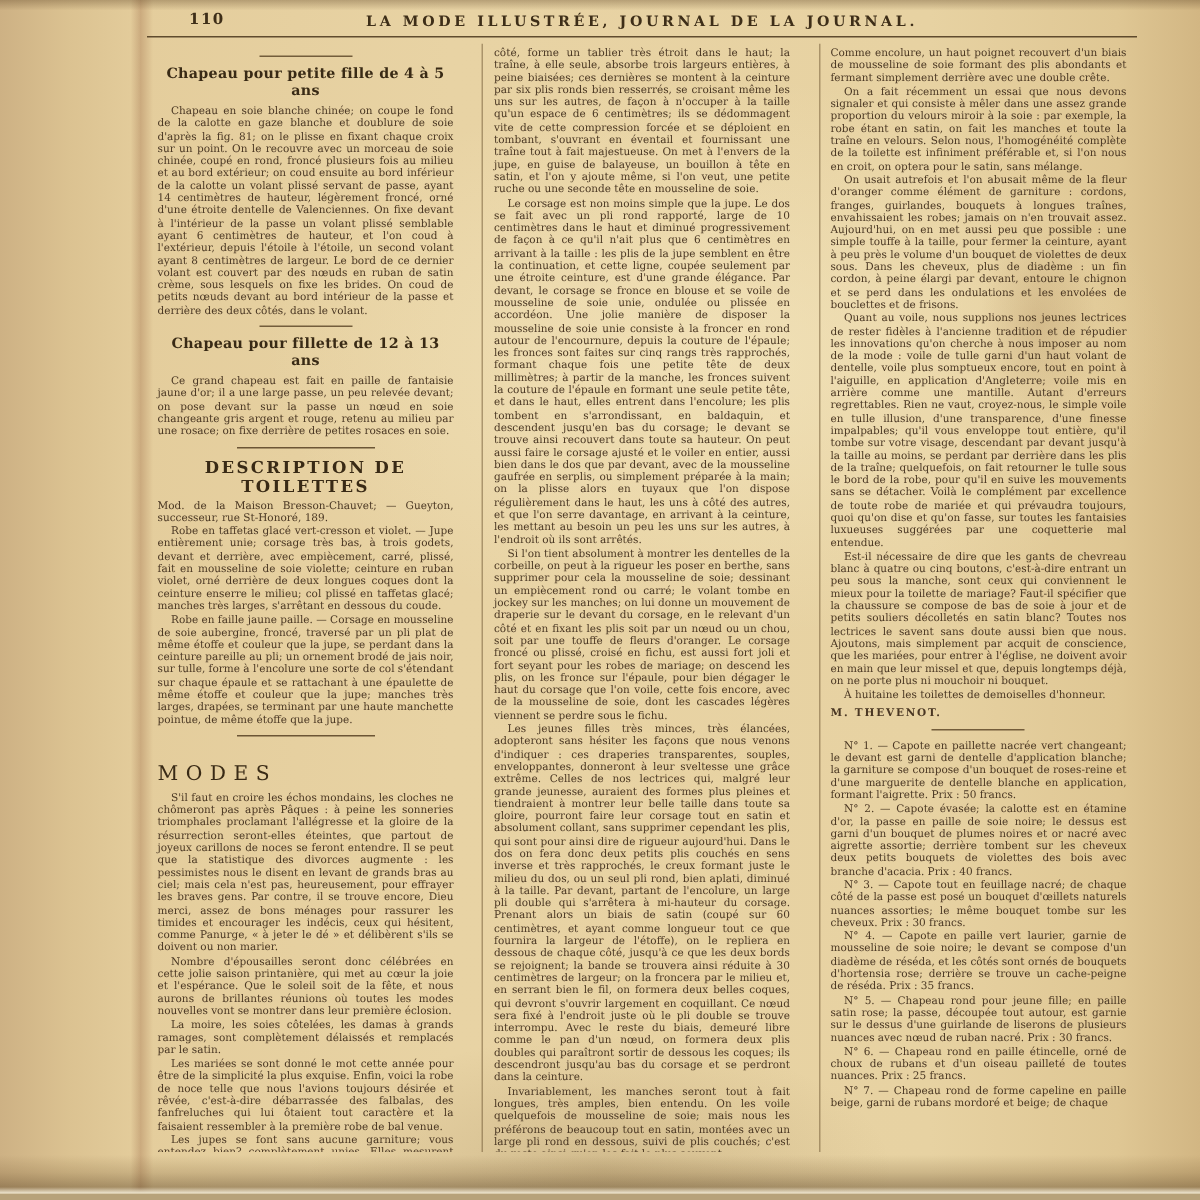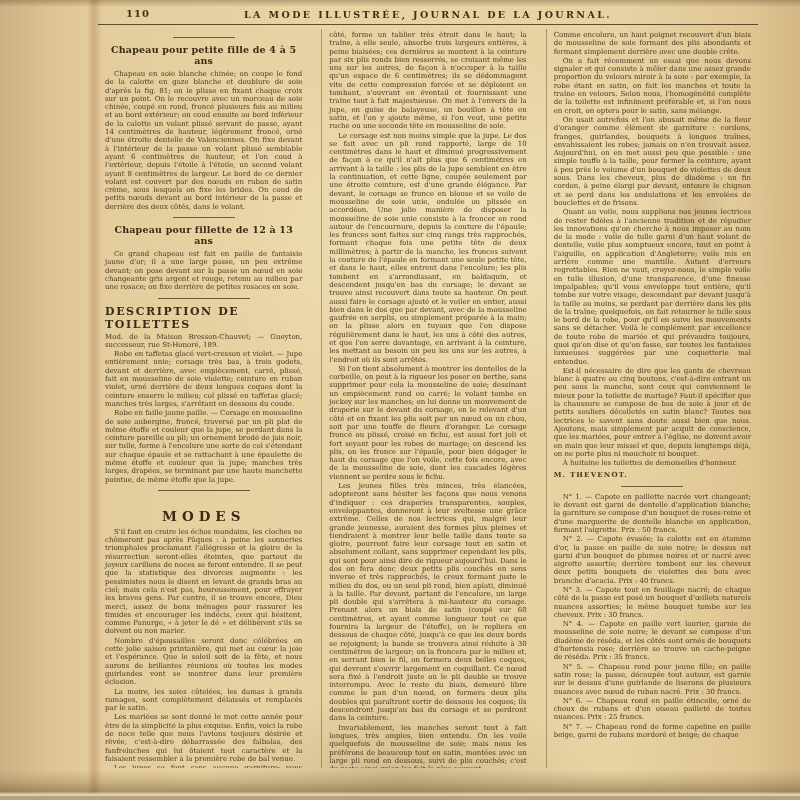--- a/index.html
+++ b/index.html
@@ -26,22 +26,22 @@
   .header{position:absolute;top:5px;left:100px;right:44px;height:19px;}
   .page-num{position:absolute;left:26px;top:3px;font-size:10px;font-weight:bold;letter-spacing:1px;color:#3e2e18;}
   .masthead{text-align:center;font-size:9.5px;font-weight:bold;letter-spacing:2.4px;padding-top:4px;color:#3e2e18;white-space:nowrap;}
   .header-rule{position:absolute;top:24px;left:98px;right:42px;height:0;border-top:1.3px solid rgba(72,52,26,.85);}
   .columns{position:absolute;top:29px;left:98px;right:42px;bottom:28px;display:flex;overflow:hidden;}
   .col{flex:1 1 0;padding:2px 7px 0;overflow:hidden;}
   .col + .col{border-left:1px solid rgba(108,84,48,.5);margin-left:12px;}
   .col p{margin:0 0 1px;font-size:7px;line-height:8.3px;text-align:justify;text-indent:9px;}
   .col p.noindent{text-indent:0;}
   .h-small{font-size:9.5px;font-weight:bold;text-align:center;margin:4px 0 4px;color:#392a15;letter-spacing:.2px;}
-  .h-caps{font-size:11px;font-weight:bold;letter-spacing:1.6px;margin:5px 0 2px;color:#392a15;}
-  .h-modes{font-size:13.5px;font-weight:bold;text-align:center;letter-spacing:5px;margin:17px 0 4px;color:#392a15;}
+  .h-caps{font-size:11px;font-weight:bold;text-align:center;letter-spacing:1.6px;margin:5px 0 2px;color:#392a15;}
+  .h-modes{font-size:13.5px;font-weight:normal;letter-spacing:5px;margin:17px 0 4px;color:#392a15;}
   .byline{font-size:6.2px;line-height:7.4px;text-align:center;margin:0 6px 4px;text-indent:0 !important;}
   .lead{}
   .divider{width:62px;height:0;border-top:1px solid rgba(86,64,34,.8);margin:6px auto;}
   .divider.ornate{width:92px;border-top:1.5px solid rgba(86,64,34,.85);}
   .signature{text-align:right;padding-right:24px;font-weight:bold;letter-spacing:1.2px;font-size:7.6px;margin-top:4px !important;text-indent:0 !important;}
 </style>
 </head>
 <body>
 
 <div class="page">
@@ -54,30 +54,30 @@
   <div class="header-rule"></div>
 
   <div class="columns">
 
     <div class="col">
       <div class="divider"></div>
       <div class="h-small">Chapeau pour petite fille de 4 à 5 ans</div>
       <p>Chapeau en soie blanche chinée; on coupe le fond de la calotte en gaze blanche et doublure de soie d'après la fig. 81; on le plisse en fixant chaque croix sur un point. On le recouvre avec un morceau de soie chinée, coupé en rond, froncé plusieurs fois au milieu et au bord extérieur; on coud ensuite au bord inférieur de la calotte un volant plissé servant de passe, ayant 14 centimètres de hauteur, légèrement froncé, orné d'une étroite dentelle de Valenciennes. On fixe devant à l'intérieur de la passe un volant plissé semblable ayant 6 centimètres de hauteur, et l'on coud à l'extérieur, depuis l'étoile à l'étoile, un second volant ayant 8 centimètres de largeur. Le bord de ce dernier volant est couvert par des nœuds en ruban de satin crème, sous lesquels on fixe les brides. On coud de petits nœuds devant au bord intérieur de la passe et derrière des deux côtés, dans le volant.</p>
       <div class="divider"></div>
       <div class="h-small">Chapeau pour fillette de 12 à 13 ans</div>
-      <p>Ce grand chapeau est fait en paille de fantaisie jaune d'or; il a une large passe, un peu extrême devant; on pose devant sur la passe un nœud en soie changeante gris argent et rouge, retenu au milieu par une rosace; on fixe derrière de petites rosaces en soie.</p>
+      <p>Ce grand chapeau est fait en paille de fantaisie jaune d'or; il a une large passe, un peu relevée devant; on pose devant sur la passe un nœud en soie changeante gris argent et rouge, retenu au milieu par une rosace; on fixe derrière de petites rosaces en soie.</p>
       <div class="divider ornate"></div>
       <div class="h-caps">DESCRIPTION DE TOILETTES</div>
       <p class="byline">Mod. de la Maison Bresson-Chauvet; — Gueyton, successeur, rue St-Honoré, 189.</p>
       <p><span class="lead">Robe en taffetas glacé vert-cresson et violet. — </span><span>Jupe entièrement unie; corsage très bas, à trois godets, devant et derrière, avec empiècement, carré, plissé, fait en mousseline de soie violette; ceinture en ruban violet, orné derrière de deux longues coques dont la ceinture enserre le milieu; col plissé en taffetas glacé; manches très larges, s'arrêtant en dessous du coude.</span></p>
       <p><span class="lead">Robe en faille jaune paille. — </span><span>Corsage en mousseline de soie aubergine, froncé, traversé par un pli plat de même étoffe et couleur que la jupe, se perdant dans la ceinture pareille au pli; un ornement brodé de jais noir, sur tulle, forme à l'encolure une sorte de col s'étendant sur chaque épaule et se rattachant à une épaulette de même étoffe et couleur que la jupe; manches très larges, drapées, se terminant par une haute manchette pointue, de même étoffe que la jupe.</span></p>
       <div class="divider ornate"></div>
       <div class="h-modes">MODES</div>
       <p>S'il faut en croire les échos mondains, les cloches ne chômeront pas après Pâques : à peine les sonneries triomphales proclamant l'allégresse et la gloire de la résurrection seront-elles éteintes, que partout de joyeux carillons de noces se feront entendre. Il se peut que la statistique des divorces augmente : les pessimistes nous le disent en levant de grands bras au ciel; mais cela n'est pas, heureusement, pour effrayer les braves gens. Par contre, il se trouve encore, Dieu merci, assez de bons ménages pour rassurer les timides et encourager les indécis, ceux qui hésitent, comme Panurge, « à jeter le dé » et délibèrent s'ils se doivent ou non marier.</p>
-      <p>Nombre d'épousailles seront donc célébrées en cette jolie saison printanière, qui met au cœur la joie et l'espérance. Que le soleil soit de la fête, et nous aurons de brillantes réunions où toutes les modes guirlandes vont se montrer dans leur première éclosion.</p>
+      <p>Nombre d'épousailles seront donc célébrées en cette jolie saison printanière, qui met au cœur la joie et l'espérance. Que le soleil soit de la fête, et nous aurons de brillantes réunions où toutes les modes nouvelles vont se montrer dans leur première éclosion.</p>
       <p>La moire, les soies côtelées, les damas à grands ramages, sont complètement délaissés et remplacés par le satin.</p>
       <p>Les mariées se sont donné le mot cette année pour être de la simplicité la plus exquise. Enfin, voici la robe de noce telle que nous l'avions toujours désirée et rêvée, c'est-à-dire débarrassée des falbalas, des fanfreluches qui lui ôtaient tout caractère et la faisaient ressembler à la première robe de bal venue.</p>
       <p>Les jupes se font sans aucune garniture; vous entendez bien? complètement unies. Elles mesurent habituellement 2 mètres 50 de la ceinture à l'extrémité de la traîne. Le lé de devant, biaisé de chaque</p>
     </div>
 
     <div class="col">
       <p class="noindent">côté, forme un tablier très étroit dans le haut; la traîne, à elle seule, absorbe trois largeurs entières, à peine biaisées; ces dernières se montent à la ceinture par six plis ronds bien resserrés, se croisant même les uns sur les autres, de façon à n'occuper à la taille qu'un espace de 6 centimètres; ils se dédommagent vite de cette compression forcée et se déploient en tombant, s'ouvrant en éventail et fournissant une traîne tout à fait majestueuse. On met à l'envers de la jupe, en guise de balayeuse, un bouillon à tête en satin, et l'on y ajoute même, si l'on veut, une petite ruche ou une seconde tête en mousseline de soie.</p>
       <p>Le corsage est non moins simple que la jupe. Le dos se fait avec un pli rond rapporté, large de 10 centimètres dans le haut et diminué progressivement de façon à ce qu'il n'ait plus que 6 centimètres en arrivant à la taille : les plis de la jupe semblent en être la continuation, et cette ligne, coupée seulement par une étroite ceinture, est d'une grande élégance. Par devant, le corsage se fronce en blouse et se voile de mousseline de soie unie, ondulée ou plissée en accordéon. Une jolie manière de disposer la mousseline de soie unie consiste à la froncer en rond autour de l'encournure, depuis la couture de l'épaule; les fronces sont faites sur cinq rangs très rapprochés, formant chaque fois une petite tête de deux millimètres; à partir de la manche, les fronces suivent la couture de l'épaule en formant une seule petite tête, et dans le haut, elles entrent dans l'encolure; les plis tombent en s'arrondissant, en baldaquin, et descendent jusqu'en bas du corsage; le devant se trouve ainsi recouvert dans toute sa hauteur. On peut aussi faire le corsage ajusté et le voiler en entier, aussi bien dans le dos que par devant, avec de la mousseline gaufrée en serplis, ou simplement préparée à la main; on la plisse alors en tuyaux que l'on dispose régulièrement dans le haut, les uns à côté des autres, et que l'on serre davantage, en arrivant à la ceinture, les mettant au besoin un peu les uns sur les autres, à l'endroit où ils sont arrêtés.</p>
       <p>Si l'on tient absolument à montrer les dentelles de la corbeille, on peut à la rigueur les poser en berthe, sans supprimer pour cela la mousseline de soie; dessinant un empiècement rond ou carré; le volant tombe en jockey sur les manches; on lui donne un mouvement de draperie sur le devant du corsage, en le relevant d'un côté et en fixant les plis soit par un nœud ou un chou, soit par une touffe de fleurs d'oranger. Le corsage froncé ou plissé, croisé en fichu, est aussi fort joli et fort seyant pour les robes de mariage; on descend les plis, on les fronce sur l'épaule, pour bien dégager le haut du corsage que l'on voile, cette fois encore, avec de la mousseline de soie, dont les cascades légères viennent se perdre sous le fichu.</p>
       <p>Les jeunes filles très minces, très élancées, adopteront sans hésiter les façons que nous venons d'indiquer : ces draperies transparentes, souples, enveloppantes, donneront à leur sveltesse une grâce extrême. Celles de nos lectrices qui, malgré leur grande jeunesse, auraient des formes plus pleines et tiendraient à montrer leur belle taille dans toute sa gloire, pourront faire leur corsage tout en satin et absolument collant, sans supprimer cependant les plis, qui sont pour ainsi dire de rigueur aujourd'hui. Dans le dos on fera donc deux petits plis couchés en sens inverse et très rapprochés, le creux formant juste le milieu du dos, ou un seul pli rond, bien aplati, diminué à la taille. Par devant, partant de l'encolure, un large pli double qui s'arrêtera à mi-hauteur du corsage. Prenant alors un biais de satin (coupé sur 60 centimètres, et ayant comme longueur tout ce que fournira la largeur de l'étoffe), on le repliera en dessous de chaque côté, jusqu'à ce que les deux bords se rejoignent; la bande se trouvera ainsi réduite à 30 centimètres de largeur; on la froncera par le milieu et, en serrant bien le fil, on formera deux belles coques, qui devront s'ouvrir largement en coquillant. Ce nœud sera fixé à l'endroit juste où le pli double se trouve interrompu. Avec le reste du biais, demeuré libre comme le pan d'un nœud, on formera deux plis doubles qui paraîtront sortir de dessous les coques; ils descendront jusqu'au bas du corsage et se perdront dans la ceinture.</p>

